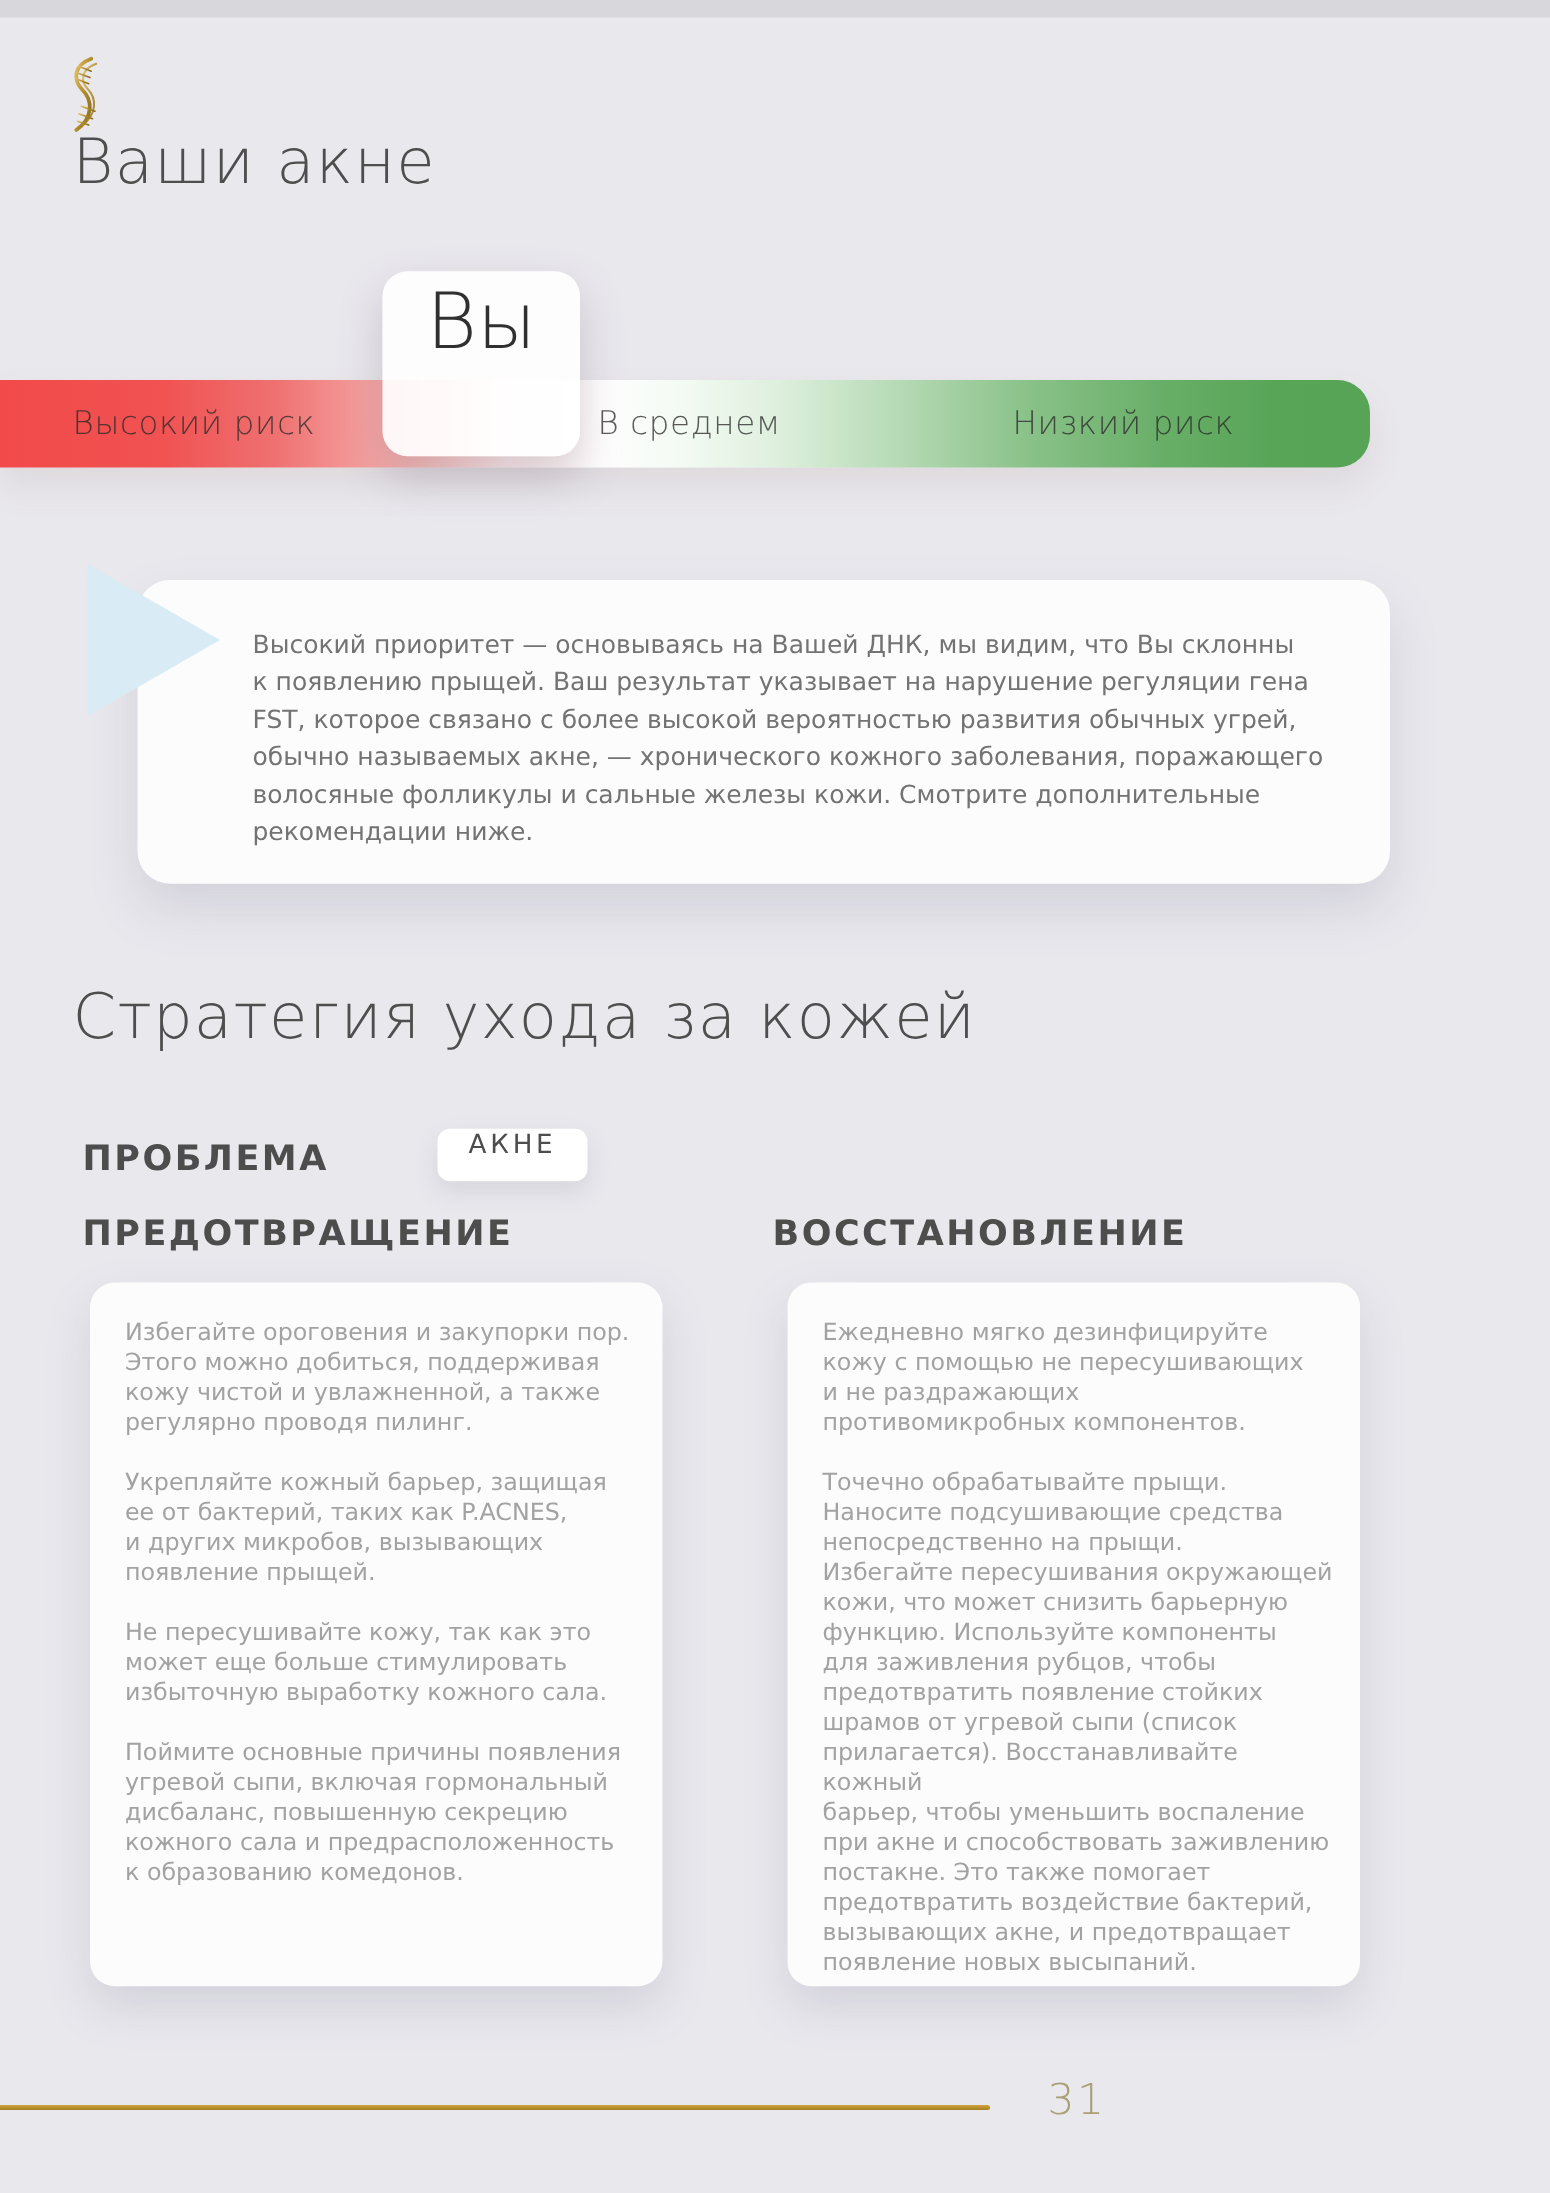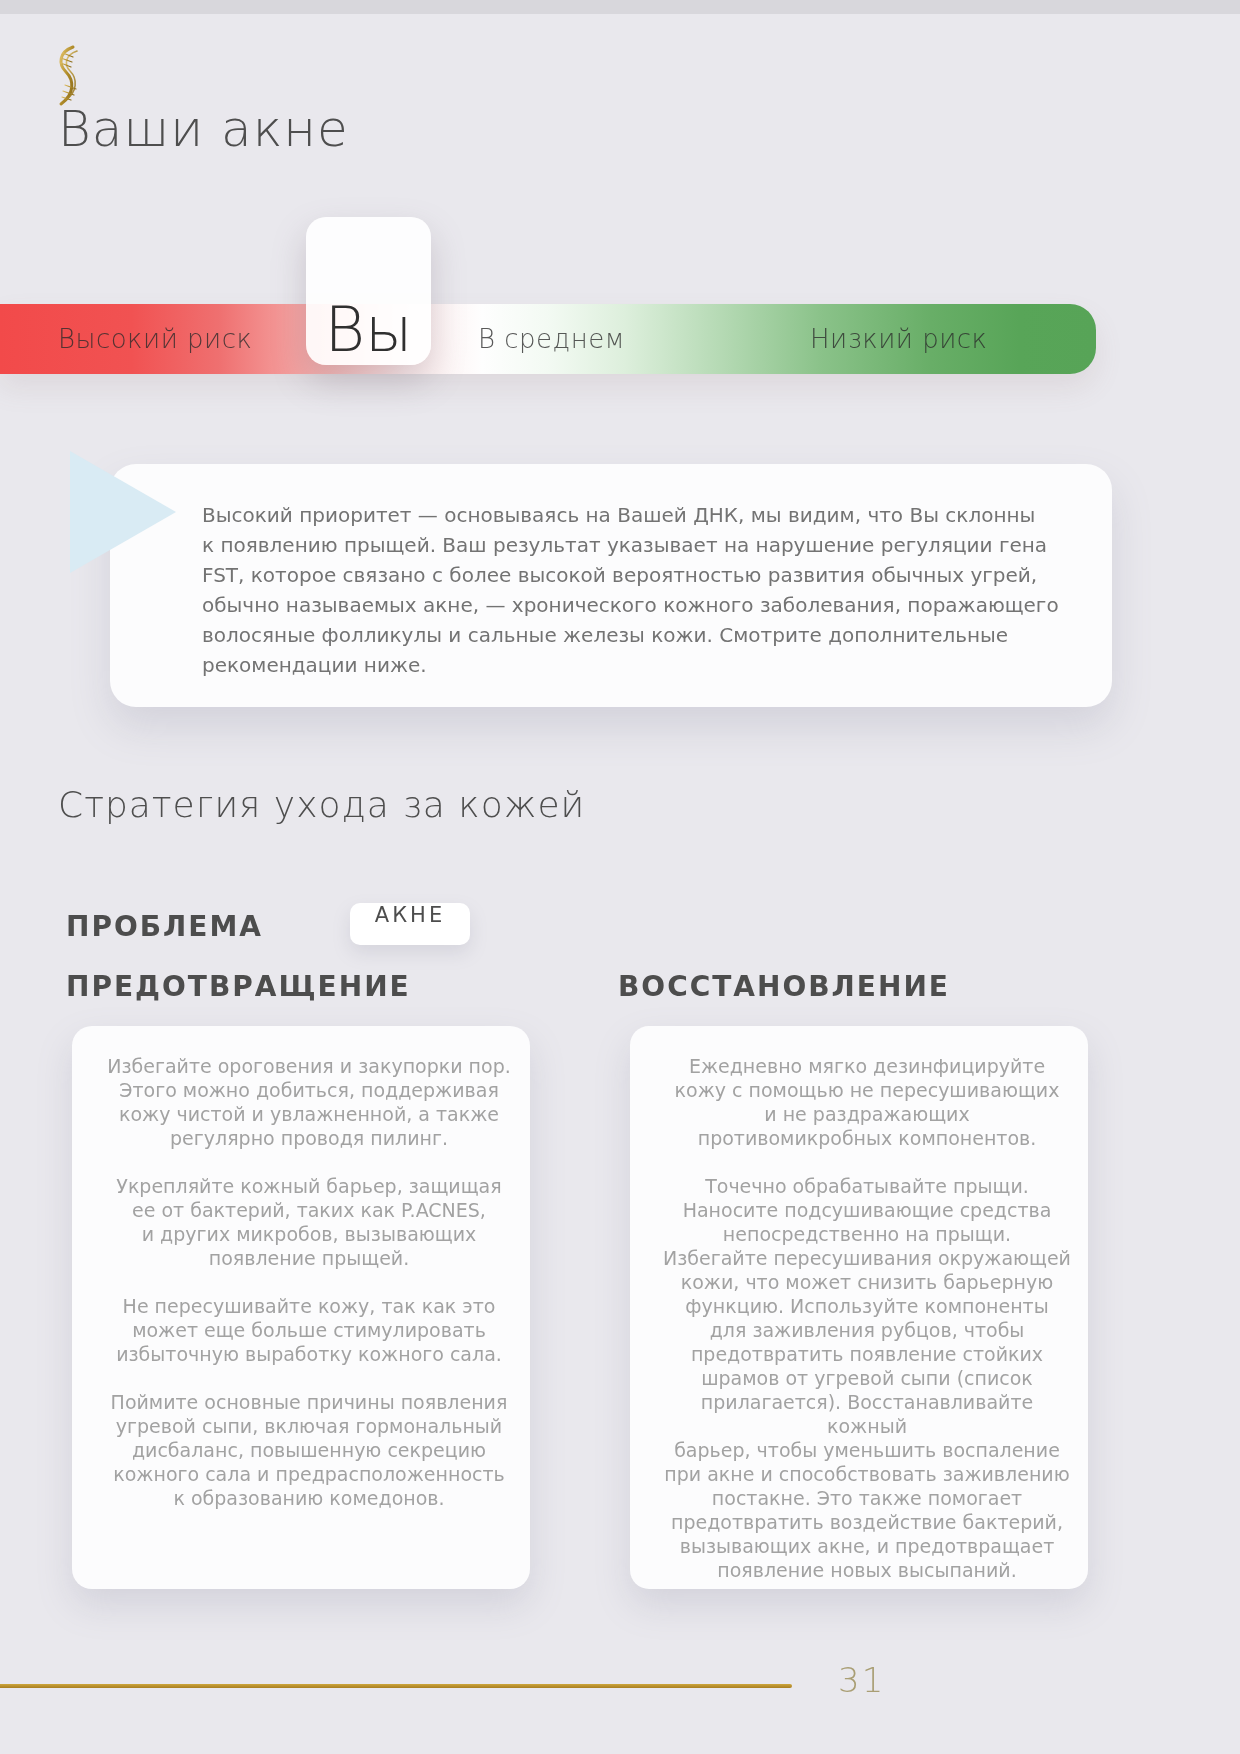--- a/index.html
+++ b/index.html
@@ -28,24 +28,24 @@
     text-align:right;
   }
   .risk-label {
     position:absolute; top:0; height:100%; display:flex; align-items:center;
     font-size:26px; font-weight:300; color:rgba(42,42,42,0.78); letter-spacing:0.5px;
   }
   .risk-label.high   { left:58px;  }
   .risk-label.medium { left:478px; }
   .risk-label.low    { left:810px; }
   .you-marker {
-    position:absolute; left:306px; top:203px; width:125px; height:148px;
+    position:absolute; left:306px; top:203px; width:158px; height:148px;
     border-radius:20px; background:rgba(255,255,255,0.9); z-index:2;
     box-shadow:0 16px 34px rgba(120,100,115,0.28);
-    display:flex; justify-content:center; align-items:flex-end; padding-top:4px;
+    display:flex; justify-content:center; align-items:flex-start; padding-top:4px;
   }
   .you-label { font-size:62px; font-weight:200; color:#303030; line-height:1.15; }
   
   .pointer-triangle {
     position:absolute; left:70px; top:437px; width:106px; height:122px; z-index:5;
     background:#d9ebf4;
     clip-path:polygon(0 0, 100% 50%, 0 100%);
     filter:drop-shadow(6px 10px 8px rgba(110,120,140,0.30));
   }
   .priority-card {
@@ -53,21 +53,21 @@
     border-radius:26px; background:#fcfcfd; z-index:2; overflow:hidden;
     box-shadow:0 20px 40px rgba(125,125,150,0.20);
   }
   .priority-text {
     position:absolute; left:92px; top:36px; width:900px;
     font-size:20px; line-height:30px; color:#737373; white-space:pre-line;
   }
   
   .section-title {
     position:absolute; left:58px; top:770px;
-    font-size:36px; font-weight:200; letter-spacing:1px; color:#4e4e4e;
+    font-size:50px; font-weight:200; letter-spacing:1px; color:#4e4e4e;
   }
   .eyebrow {
     position:absolute; font-size:28px; font-weight:700;
     letter-spacing:2px; color:#4d4d4d;
   }
   .problem-label      { left:66px;  top:896px; }
   .prevention-heading { left:66px;  top:956px; }
   .recovery-heading   { left:618px; top:956px; }
   .problem-badge {
     position:absolute; left:350px; top:889px; width:120px; height:42px;
@@ -78,21 +78,21 @@
   .problem-badge span { font-size:21px; letter-spacing:3px; color:#4d4d4d; }
   .text-card {
     position:absolute; top:1012px; width:458px; height:563px;
     border-radius:20px; background:#fcfcfd; overflow:hidden;
     box-shadow:0 16px 36px rgba(125,125,150,0.20);
   }
   .prevention-card { left:72px;  }
   .recovery-card   { left:630px;border-radius:19px; }
   .card-text {
     position:absolute; left:28px; top:28px; right:12px;
-    font-size:19px; line-height:24px; color:#a2a2a2; white-space:pre-line;text-align:center;
+    font-size:19px; line-height:24px; color:#a2a2a2; white-space:pre-line;
   }
   
   .footer-rule {
     position:absolute; left:0; top:1670px; width:792px; height:4px;
     background:linear-gradient(180deg,#cda63c 0%,#a87e22 100%);
     border-radius:0 2px 2px 0;
   }
   .page-number {
     position:absolute; left:838px; top:1646px;
     font-size:34px; font-weight:200; color:#a99e74; letter-spacing:2px;

